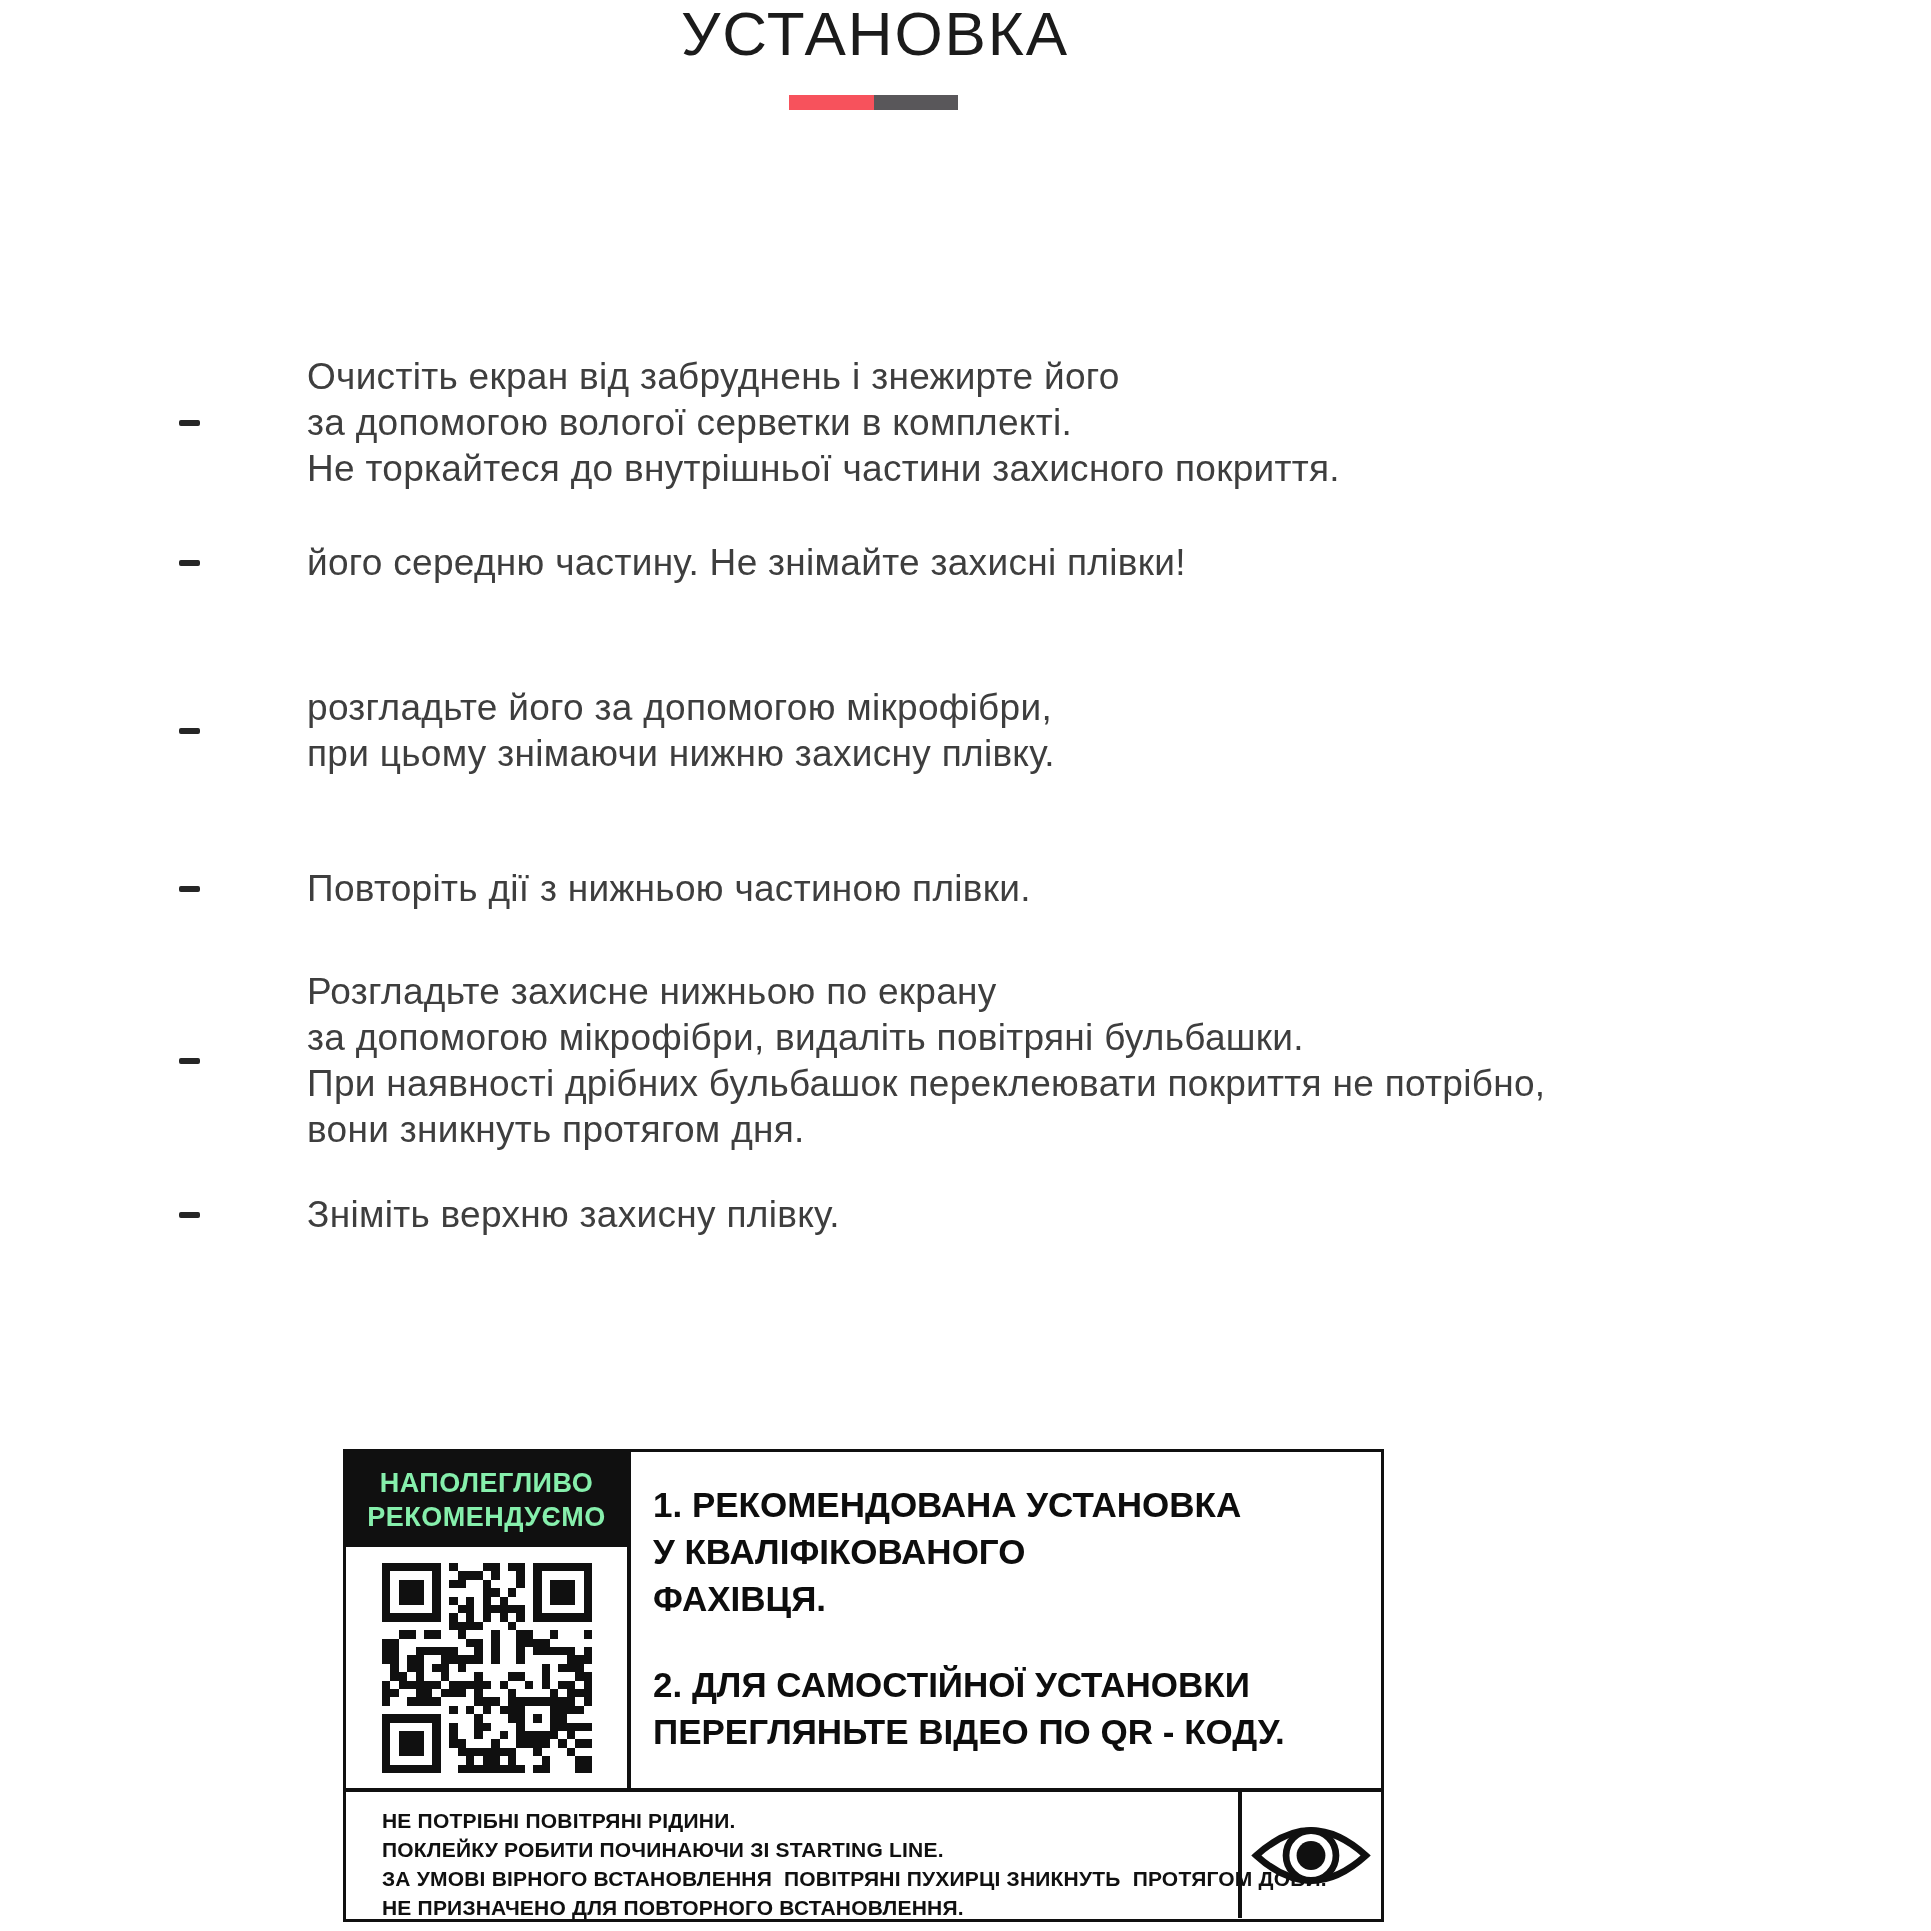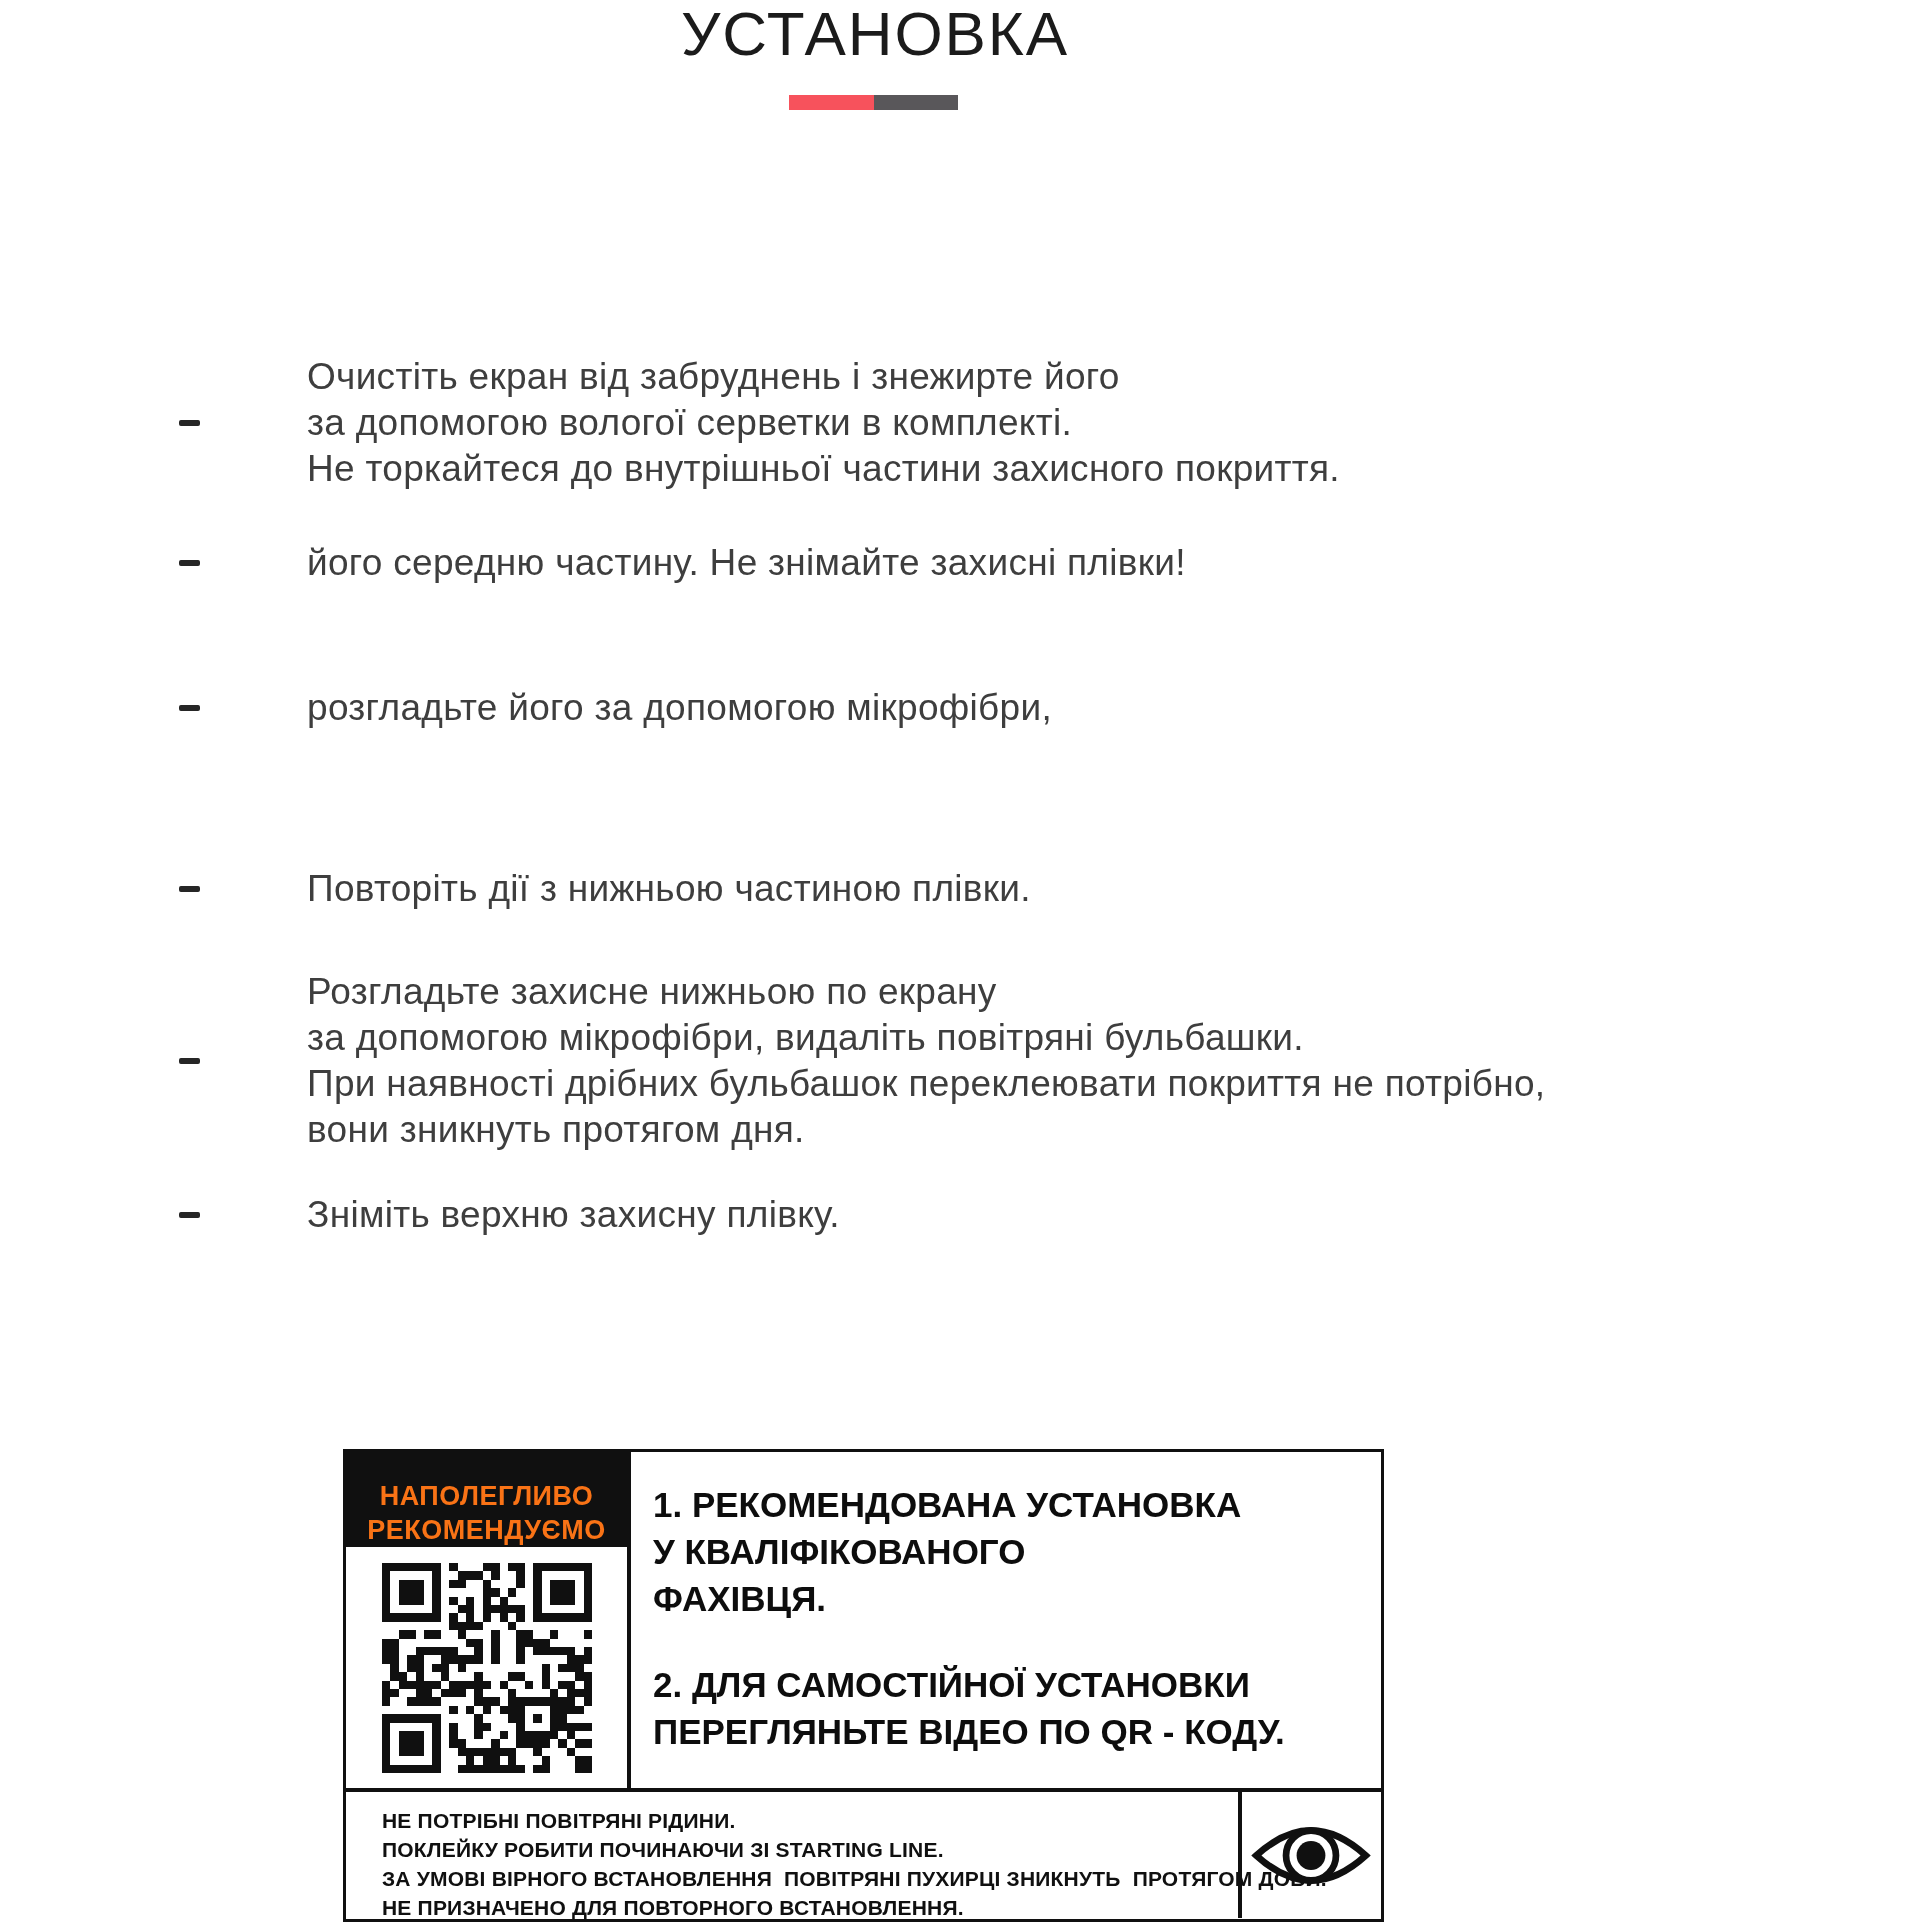--- a/index.html
+++ b/index.html
@@ -22,22 +22,22 @@
   .dash{width:21px;height:6.8px;background:#262626;border-radius:1.9px;margin-right:107px;flex:none;}
   .step-lines{font-size:37px;line-height:46px;color:#3e3e3e;letter-spacing:0.3px;}
   .step-lines .line{white-space:nowrap;}
   
   .box{
     position:absolute;left:343px;top:1449px;width:1041px;height:473px;
     border:3.9px solid #101010;box-sizing:border-box;background:#fff;
   }
   .badge{
     position:absolute;left:0;top:0;width:281px;height:95px;background:#101010;
-    display:flex;flex-direction:column;align-items:center;justify-content:flex-end;
-    color:#f97316;font-weight:700;font-size:27px;line-height:34px;letter-spacing:0.5px;
+    display:flex;flex-direction:column;align-items:center;justify-content:center;
+    color:#86efac;font-weight:700;font-size:27px;line-height:34px;letter-spacing:0.5px;
   }
   .vdiv1{position:absolute;left:281px;top:0;width:3.9px;height:336px;background:#101010;}
   .qr-cell{position:absolute;left:0;top:95px;width:281px;height:241px;display:flex;align-items:center;justify-content:center;}
   .rec-cell{
     position:absolute;left:285px;top:0;width:748px;height:336px;box-sizing:border-box;
     padding:29px 15.4px 0 22px;font-weight:700;font-size:35px;line-height:47px;color:#0d0d0d;
   }
   .rec-item{margin:0 0 39px 0;}
   .rec-item .line{white-space:nowrap;}
   .hdiv{position:absolute;left:0;top:336px;width:100%;height:3.9px;background:#101010;}
@@ -75,20 +75,21 @@
     <div class="dash"></div>
     <div class="step-lines">
       <div class="line">його середню частину. Не знімайте захисні плівки!</div>
     </div>
   </div>
 
   <div class="step" style="top:685px">
     <div class="dash"></div>
     <div class="step-lines">
       <div class="line">розгладьте його за допомогою мікрофібри,</div>
+      <div class="line">при цьому знімаючи нижню захисну плівку.</div>
     </div>
   </div>
 
   <div class="step" style="top:866px">
     <div class="dash"></div>
     <div class="step-lines">
       <div class="line">Повторіть дії з нижньою частиною плівки.</div>
     </div>
   </div>
 

